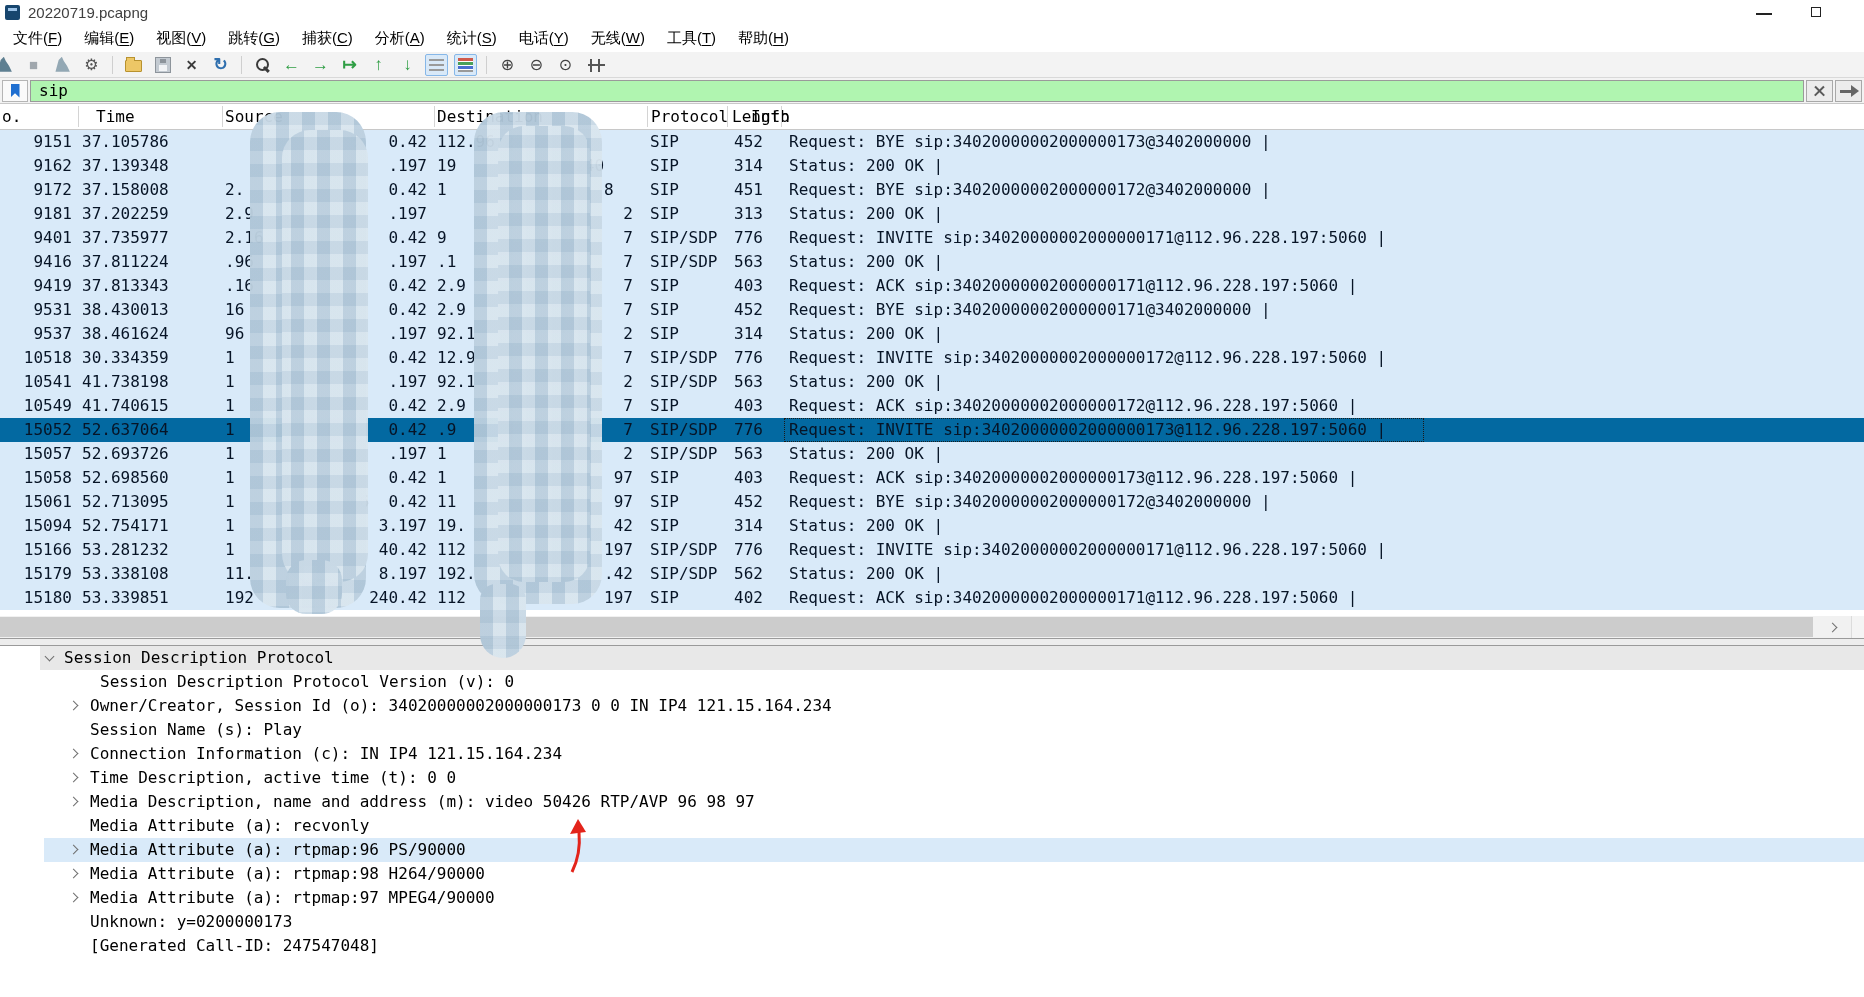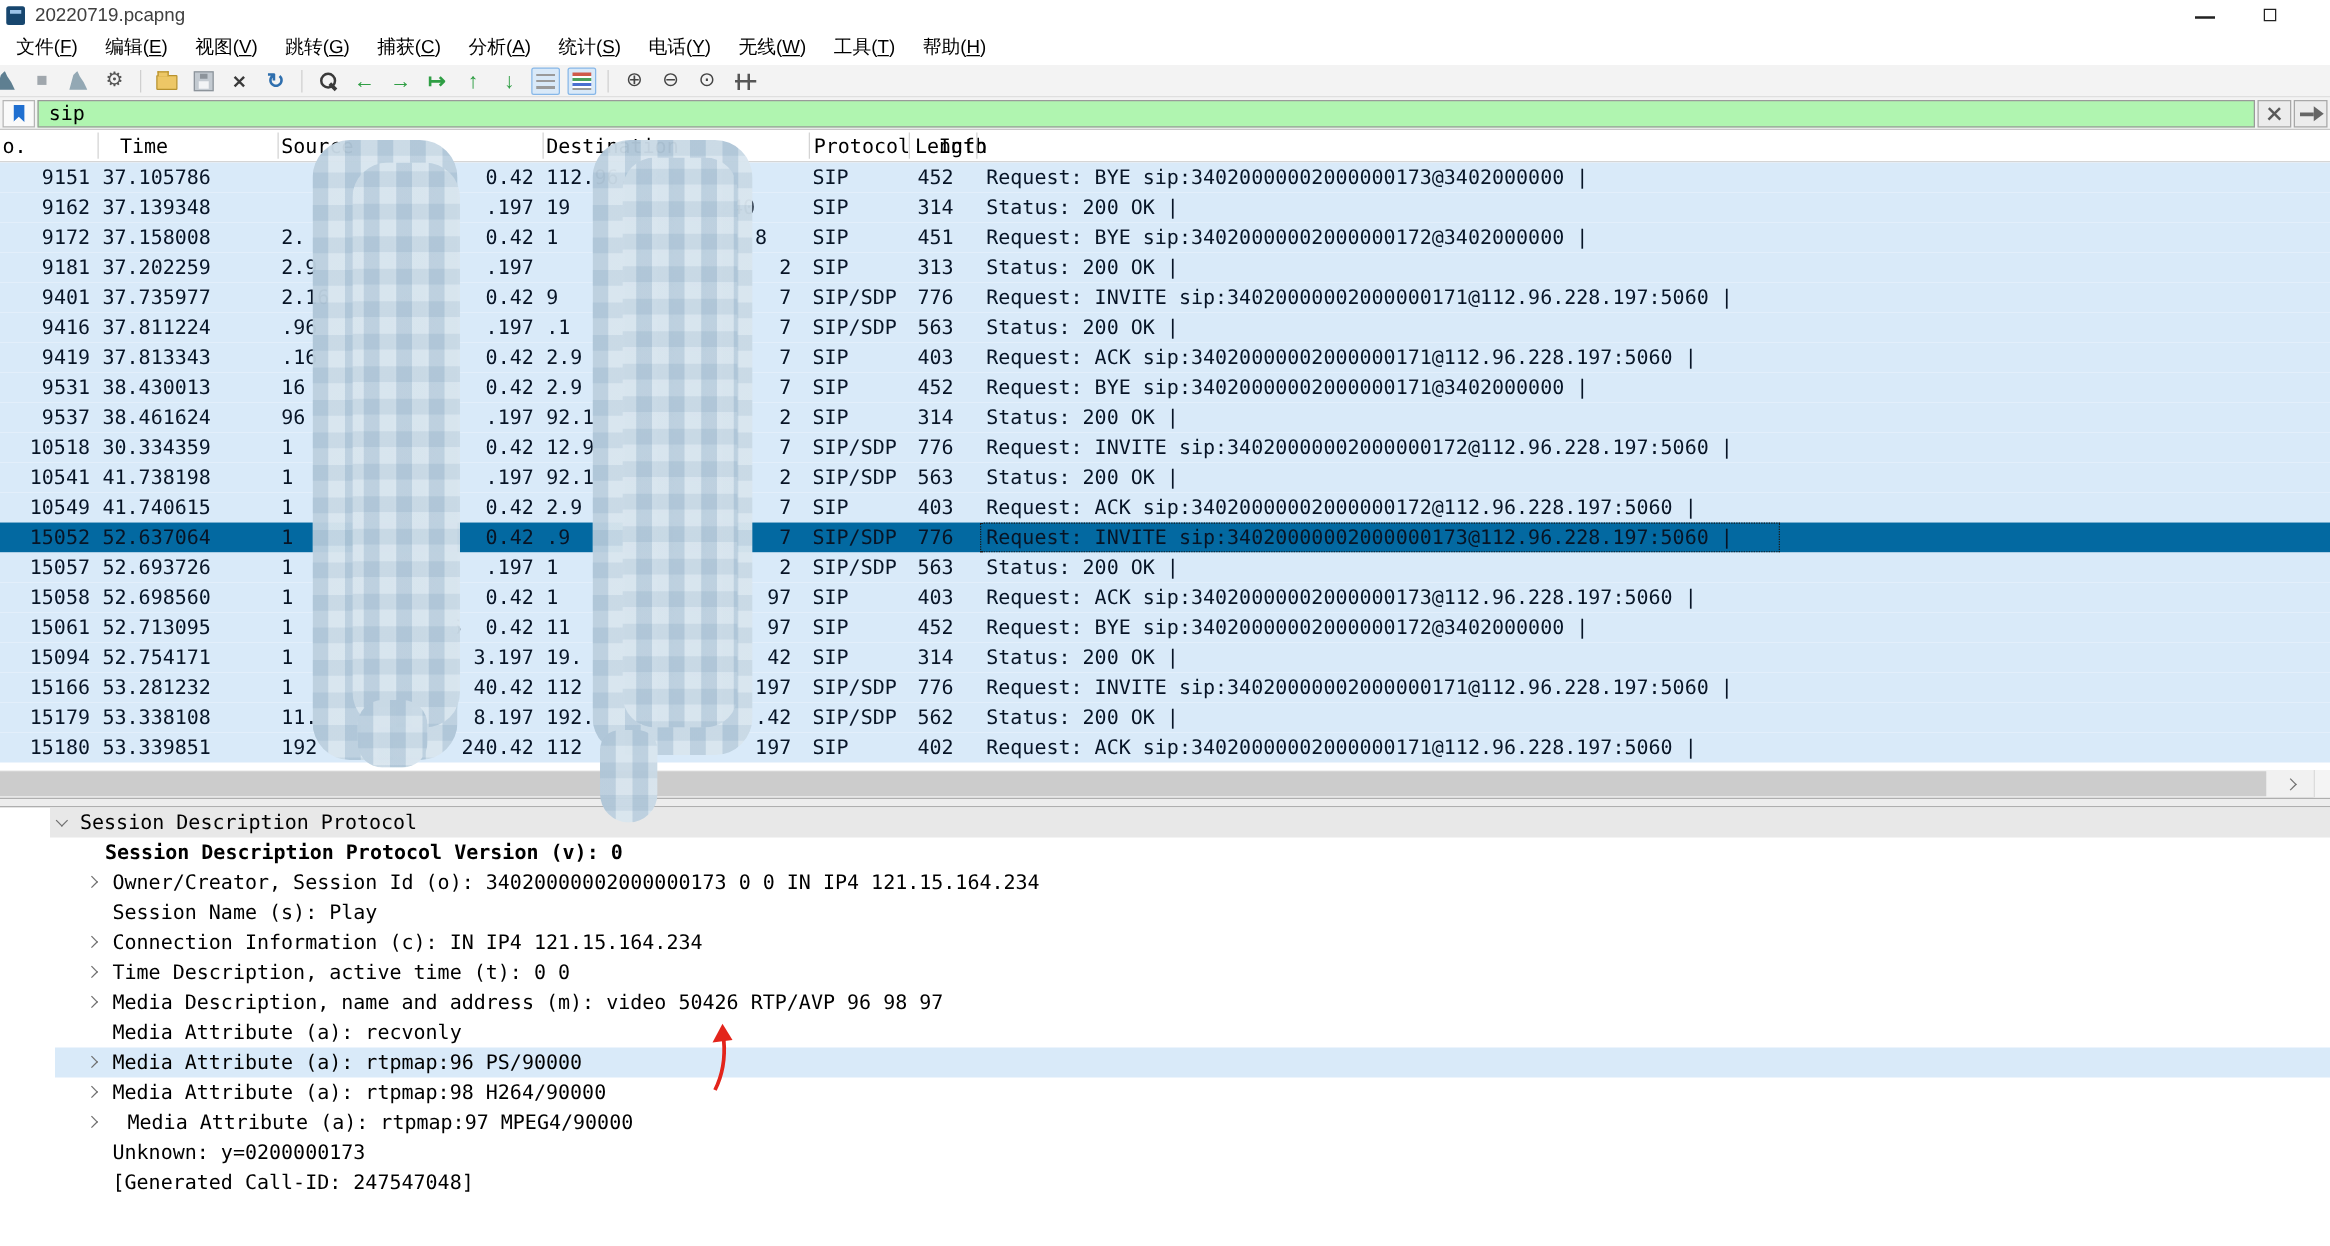--- a/index.html
+++ b/index.html
@@ -479,21 +479,21 @@
   </div>
 
   <div class="splitter" data-name="pane-splitter"></div>
 
   <div class="details" id="details" data-name="packet-details-pane">
       <div class="drow bg-gray" data-name="detail-row">
         <span class="chev d" data-name="chevron-down-icon" style="left: 46px;"></span>
         <span class="dtext" data-name="detail-text" style="left: 64px;">Session Description Protocol</span>
       </div>
       <div class="drow" data-name="detail-row">
-        <span class="dtext" data-name="detail-text" style="left: 84px; font-weight: bold;">Session Description Protocol Version (v): 0</span>
+        <span class="dtext" data-name="detail-text" style="left: 100px;">Session Description Protocol Version (v): 0</span>
       </div>
       <div class="drow" data-name="detail-row">
         <span class="chev r" data-name="chevron-right-icon" style="left: 70px;"></span>
         <span class="dtext" data-name="detail-text" style="left: 90px;">Owner/Creator, Session Id (o): 34020000002000000173 0 0 IN IP4 121.15.164.234</span>
       </div>
       <div class="drow" data-name="detail-row">
         <span class="dtext" data-name="detail-text" style="left: 90px;">Session Name (s): Play</span>
       </div>
       <div class="drow" data-name="detail-row">
         <span class="chev r" data-name="chevron-right-icon" style="left: 70px;"></span>
@@ -513,21 +513,21 @@
       <div class="drow bg-blue" data-name="detail-row">
         <span class="chev r" data-name="chevron-right-icon" style="left: 70px;"></span>
         <span class="dtext" data-name="detail-text" style="left: 90px;">Media Attribute (a): rtpmap:96 PS/90000</span>
       </div>
       <div class="drow" data-name="detail-row">
         <span class="chev r" data-name="chevron-right-icon" style="left: 70px;"></span>
         <span class="dtext" data-name="detail-text" style="left: 90px;">Media Attribute (a): rtpmap:98 H264/90000</span>
       </div>
       <div class="drow" data-name="detail-row">
         <span class="chev r" data-name="chevron-right-icon" style="left: 70px;"></span>
-        <span class="dtext" data-name="detail-text" style="left: 102px;">Media Attribute (a): rtpmap:97 MPEG4/90000</span>
+        <span class="dtext" data-name="detail-text" style="left: 90px;">Media Attribute (a): rtpmap:97 MPEG4/90000</span>
       </div>
       <div class="drow" data-name="detail-row">
         <span class="dtext" data-name="detail-text" style="left: 90px;">Unknown: y=0200000173</span>
       </div>
       <div class="drow" data-name="detail-row">
         <span class="dtext" data-name="detail-text" style="left: 90px;">[Generated Call-ID: 247547048]</span>
       </div>
     </div>
 
   <div class="mosaic mz-a1" data-name="redaction-mosaic-source"></div>

